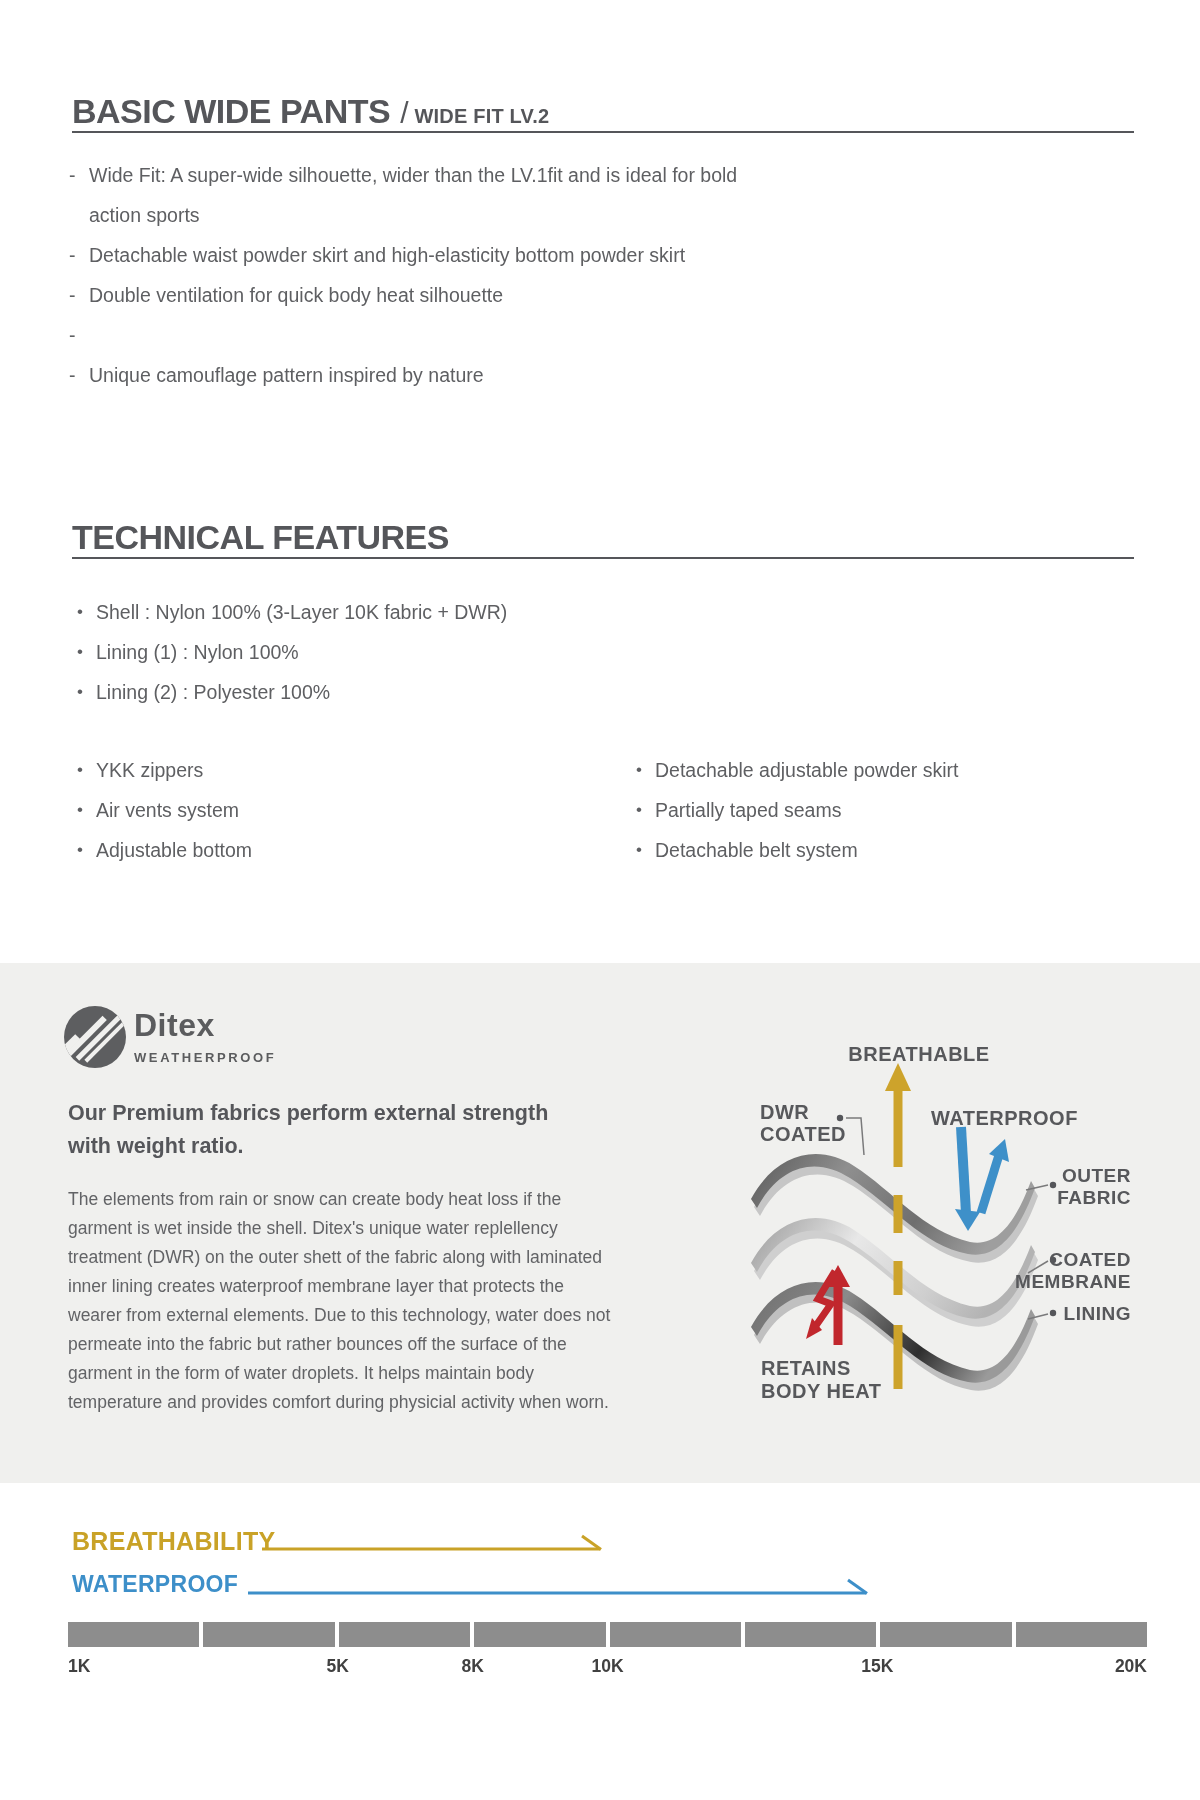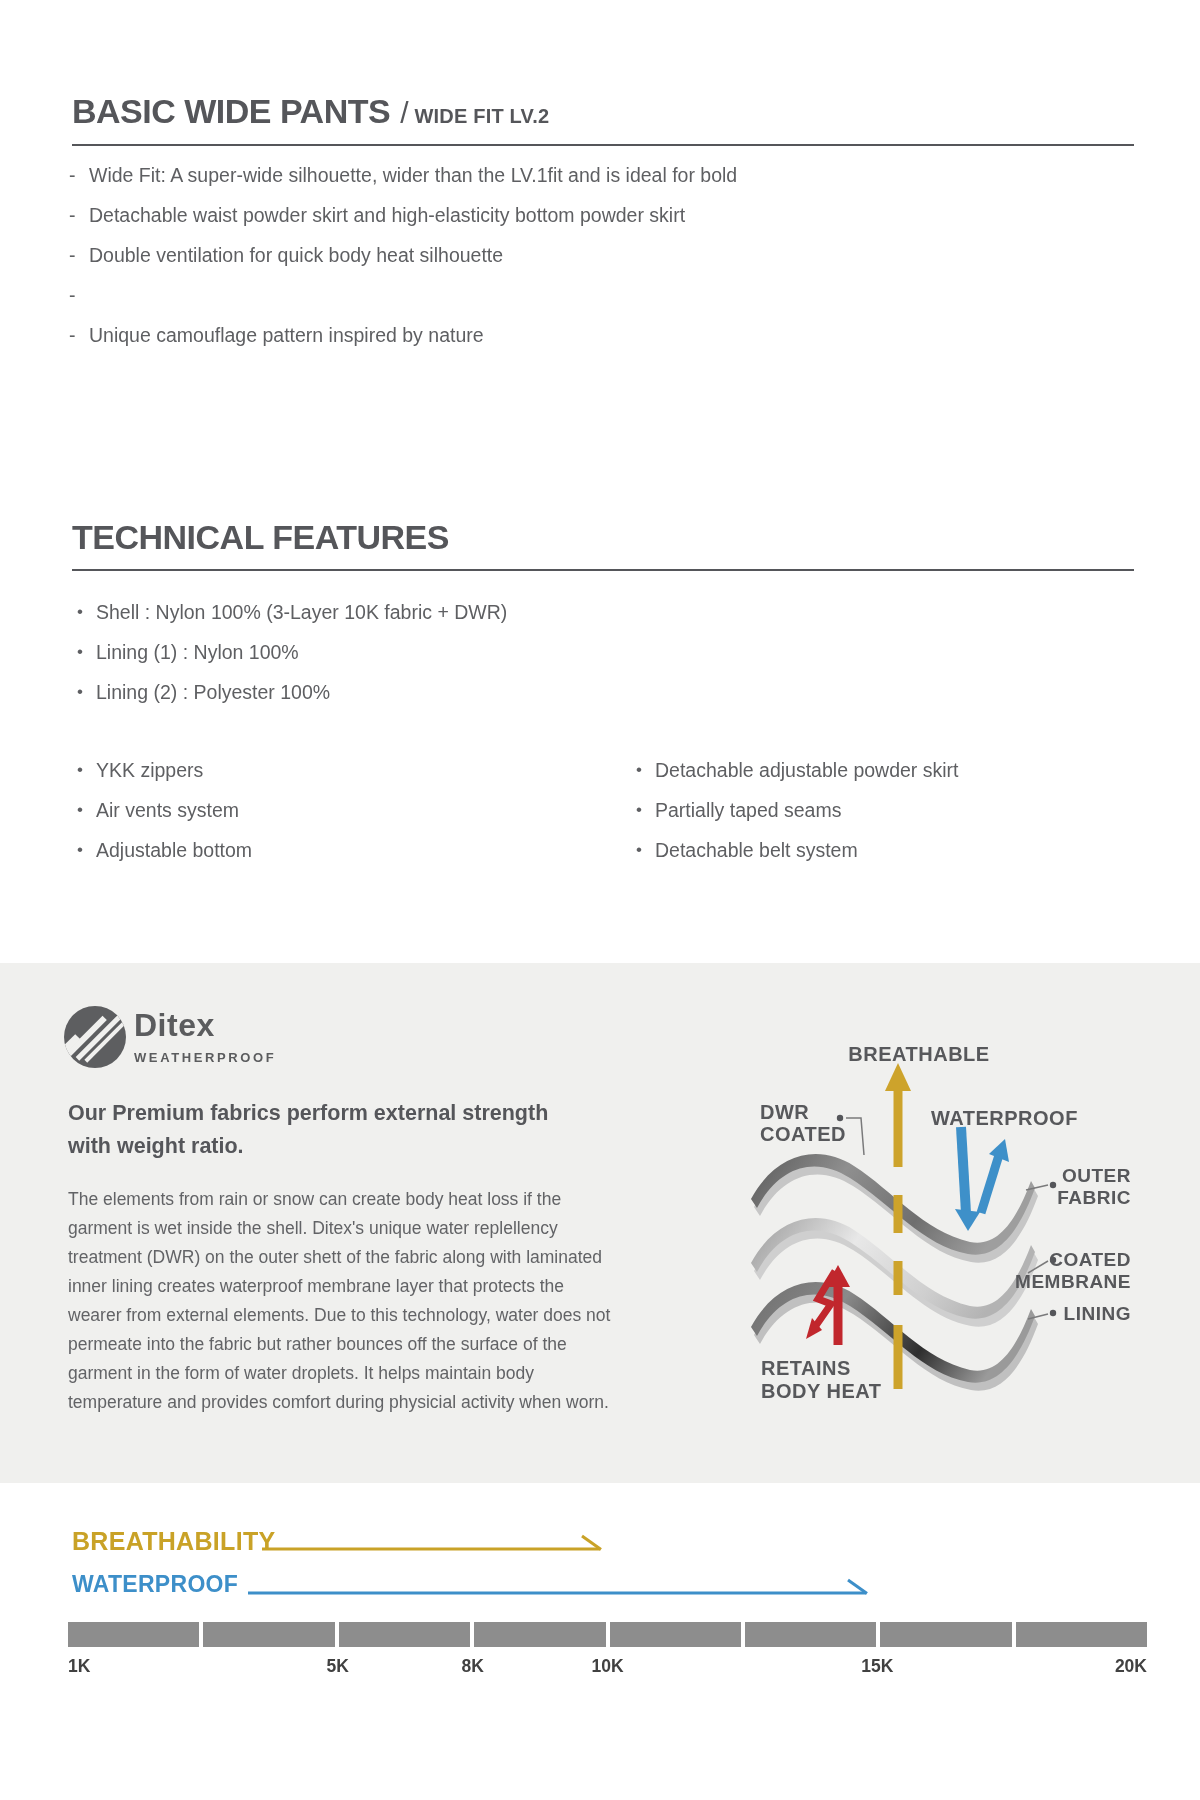--- a/index.html
+++ b/index.html
@@ -3,40 +3,40 @@
 <meta charset="utf-8">
 <style>
   html,body{margin:0;padding:0;background:#ffffff;}
   .page{
     position:relative;width:1200px;height:1800px;background:#ffffff;
     font-family:"Liberation Sans", sans-serif;color:#58595b;overflow:hidden;
   }
   
   .title-block{
     position:absolute;left:72px;top:92px;width:1062px;
-    border-bottom:2px solid #55565a;padding-bottom:13px;
+    border-bottom:2px solid #55565a;
     white-space:nowrap;
   }
   .title-main{font-size:34px;font-weight:bold;letter-spacing:-0.5px;color:#55565a;}
   .title-slash{font-size:30px;font-weight:normal;color:#55565a;margin:0 6px 0 10px;}
   .title-sub{font-size:20px;font-weight:bold;color:#55565a;letter-spacing:0.2px;}
   
   .highlights{
     position:absolute;left:69px;top:160px;width:810px;margin:0;padding:0;list-style:none;
     font-size:19.5px;color:#5e5f62;
   }
   .highlights li{display:flex;line-height:30px;margin-bottom:10px;}
   .highlights .dash{flex:none;width:20px;}
   .hl-wrap span{display:block;}
   .hl-wrap .cont{margin-top:10px;}
   .highlights li+li{margin-top:0;}
   
   .tech-title-block{
     position:absolute;left:72px;top:518px;width:1062px;
-    border-bottom:2px solid #55565a;padding-bottom:12px;white-space:nowrap;
+    border-bottom:2px solid #55565a;white-space:nowrap;
   }
   .materials{
     position:absolute;left:77px;top:592px;margin:0;padding:0;list-style:none;
     font-size:19.5px;color:#5e5f62;
   }
   .materials li,.feat li{display:flex;line-height:40px;}
   .bullet{flex:none;width:19px;font-size:17px;color:#5e5f62;}
   .feat{margin:0;padding:0;list-style:none;font-size:19.5px;color:#5e5f62;}
   .feat-col1{position:absolute;left:77px;top:750px;width:480px;}
   .feat-col2{position:absolute;left:636px;top:750px;width:520px;}
@@ -92,20 +92,21 @@
 
   <div class="title-block">
     <span class="title-main">BASIC WIDE PANTS</span><span class="title-slash">/</span><span class="title-sub">WIDE FIT LV.2</span>
   </div>
 
   <ul class="highlights">
     <li>
       <span class="dash">-</span>
       <span class="hl-wrap">
           <span>Wide Fit: A super-wide silhouette, wider than the LV.1fit and is ideal for bold</span>
+          <span class="cont">action sports</span>
         </span>
     </li>
     <li style="margin-top:10px;">
       <span class="dash">-</span>
       <span>Detachable waist powder skirt and high-elasticity bottom powder skirt</span>
     </li>
     <li>
       <span class="dash">-</span>
       <span>Double ventilation for quick body heat silhouette</span>
     </li>

